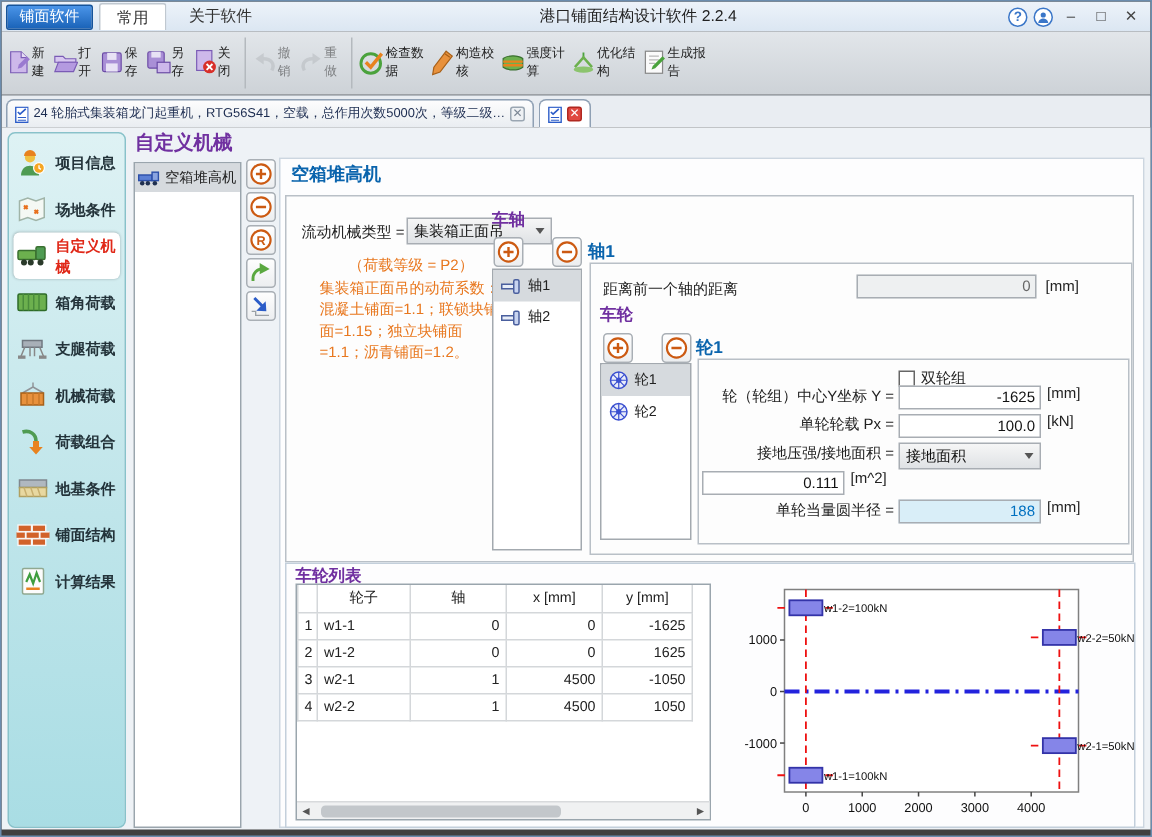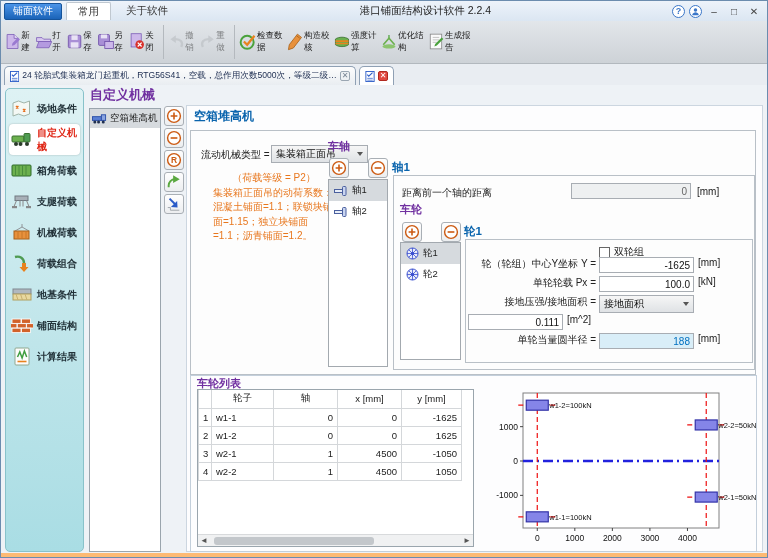--- a/index.html
+++ b/index.html
@@ -1,18 +1,18 @@
 <!DOCTYPE html>
 <html><head>
 <meta charset="utf-8">
 <style>
   * { margin:0; padding:0; box-sizing:border-box; }
   html,body { background:#9aa8b8; }
   body { font-family:"Liberation Sans","DejaVu Sans",sans-serif; }
-  .window { position:relative; width:768px; height:558px; background:#fdba74;
+  .window { position:relative; width:768px; height:558px; background:#404040;
             border:1px solid #6b8cae; overflow:hidden; }
 
   
   .titlebar { position:absolute; left:0; top:0; width:100%; height:20px;
               background:linear-gradient(#edf3fa,#dbe6f2); display:flex; align-items:center; }
   .app-btn { margin-left:3px; height:17px; padding:0 8px; font-size:10px; color:#fff;
              background:linear-gradient(#4a94e8,#1a63b8); border:1px solid #15539a;
              border-radius:2px; display:flex; align-items:center; }
   .rtab { height:18px; padding:0 11px; font-size:10.5px; color:#333; display:flex; align-items:center; margin-left:4px; }
   .rtab.active { background:#fff; border:1px solid #c0c8d0; border-bottom:none; border-radius:2px 2px 0 0; }
@@ -259,20 +259,30 @@
         </svg>
       <span class="xbox red">✕</span>
     </div>
   </div>
 
   <div class="main">
 
     <div class="content-pane"></div>
 
     <div class="sidebar">
+      <div class="nav-item">
+        <svg viewBox="0 0 22 19">
+            <circle cx="9" cy="6" r="3.4" fill="#f0c040"></circle>
+            <path d="M5 5a4 4 0 0 1 8 0z" fill="#e8821e"></path>
+            <path d="M3 18c0-4.5 3-6.5 6-6.5s6 2 6 6.5z" fill="#4f9b52"></path>
+            <circle cx="15" cy="13" r="3.6" fill="#f5a623" stroke="#fff" stroke-width="0.8"></circle>
+            <path d="M15 11.2v1.9l1.3.8" stroke="#fff" fill="none" stroke-width="0.9"></path>
+          </svg>
+        <span>项目信息</span>
+      </div>
       <div class="nav-item">
         <svg viewBox="0 0 22 19">
             <path d="M2 4l5.5-2 5.5 2 5.5-2v13l-5.5 2-5.5-2L2 17z" fill="#f4f8f4" stroke="#a0b4a8"></path>
             <path d="M5 7l2.4 2.4M7.4 7L5 9.4M12 10l2.4 2.4M14.4 10L12 12.4" stroke="#e8701e" stroke-width="1.4"></path>
           </svg>
         <span>场地条件</span>
       </div>
       <div class="nav-item active">
         <svg viewBox="0 0 22 17">
             <rect x="1" y="5" width="12" height="6" rx="1" fill="#6cb04e" stroke="#3a7030"></rect>

